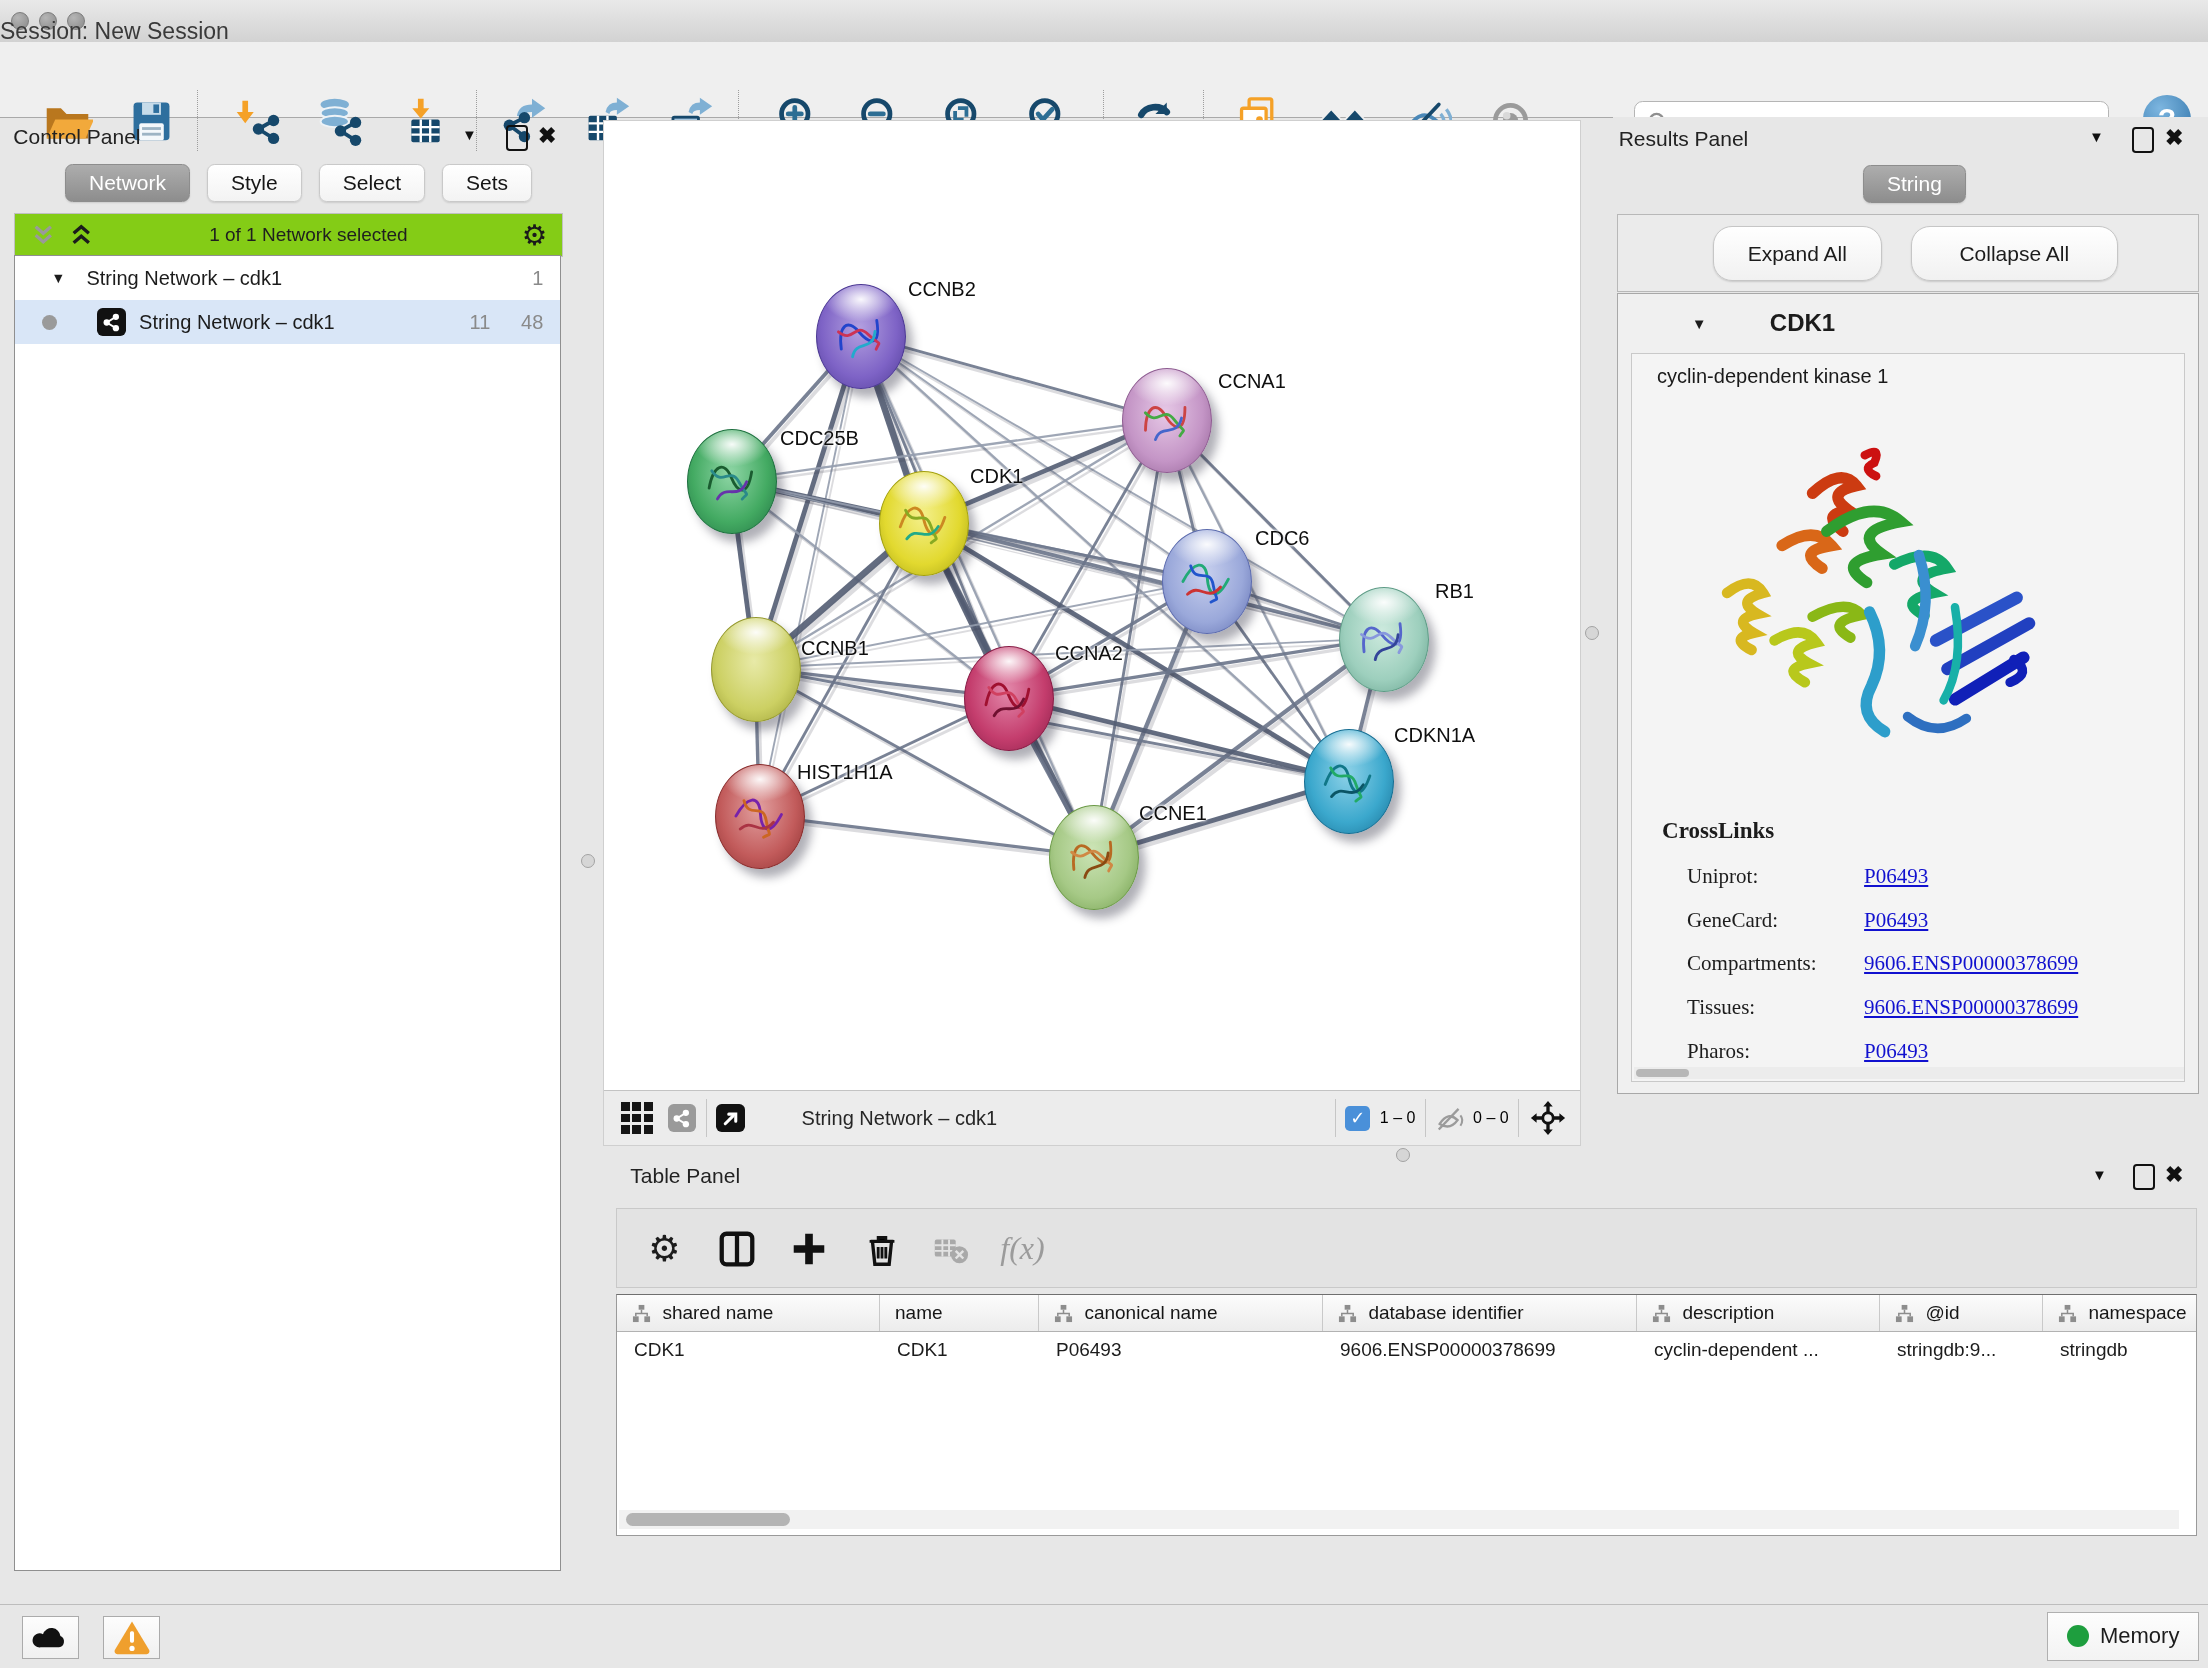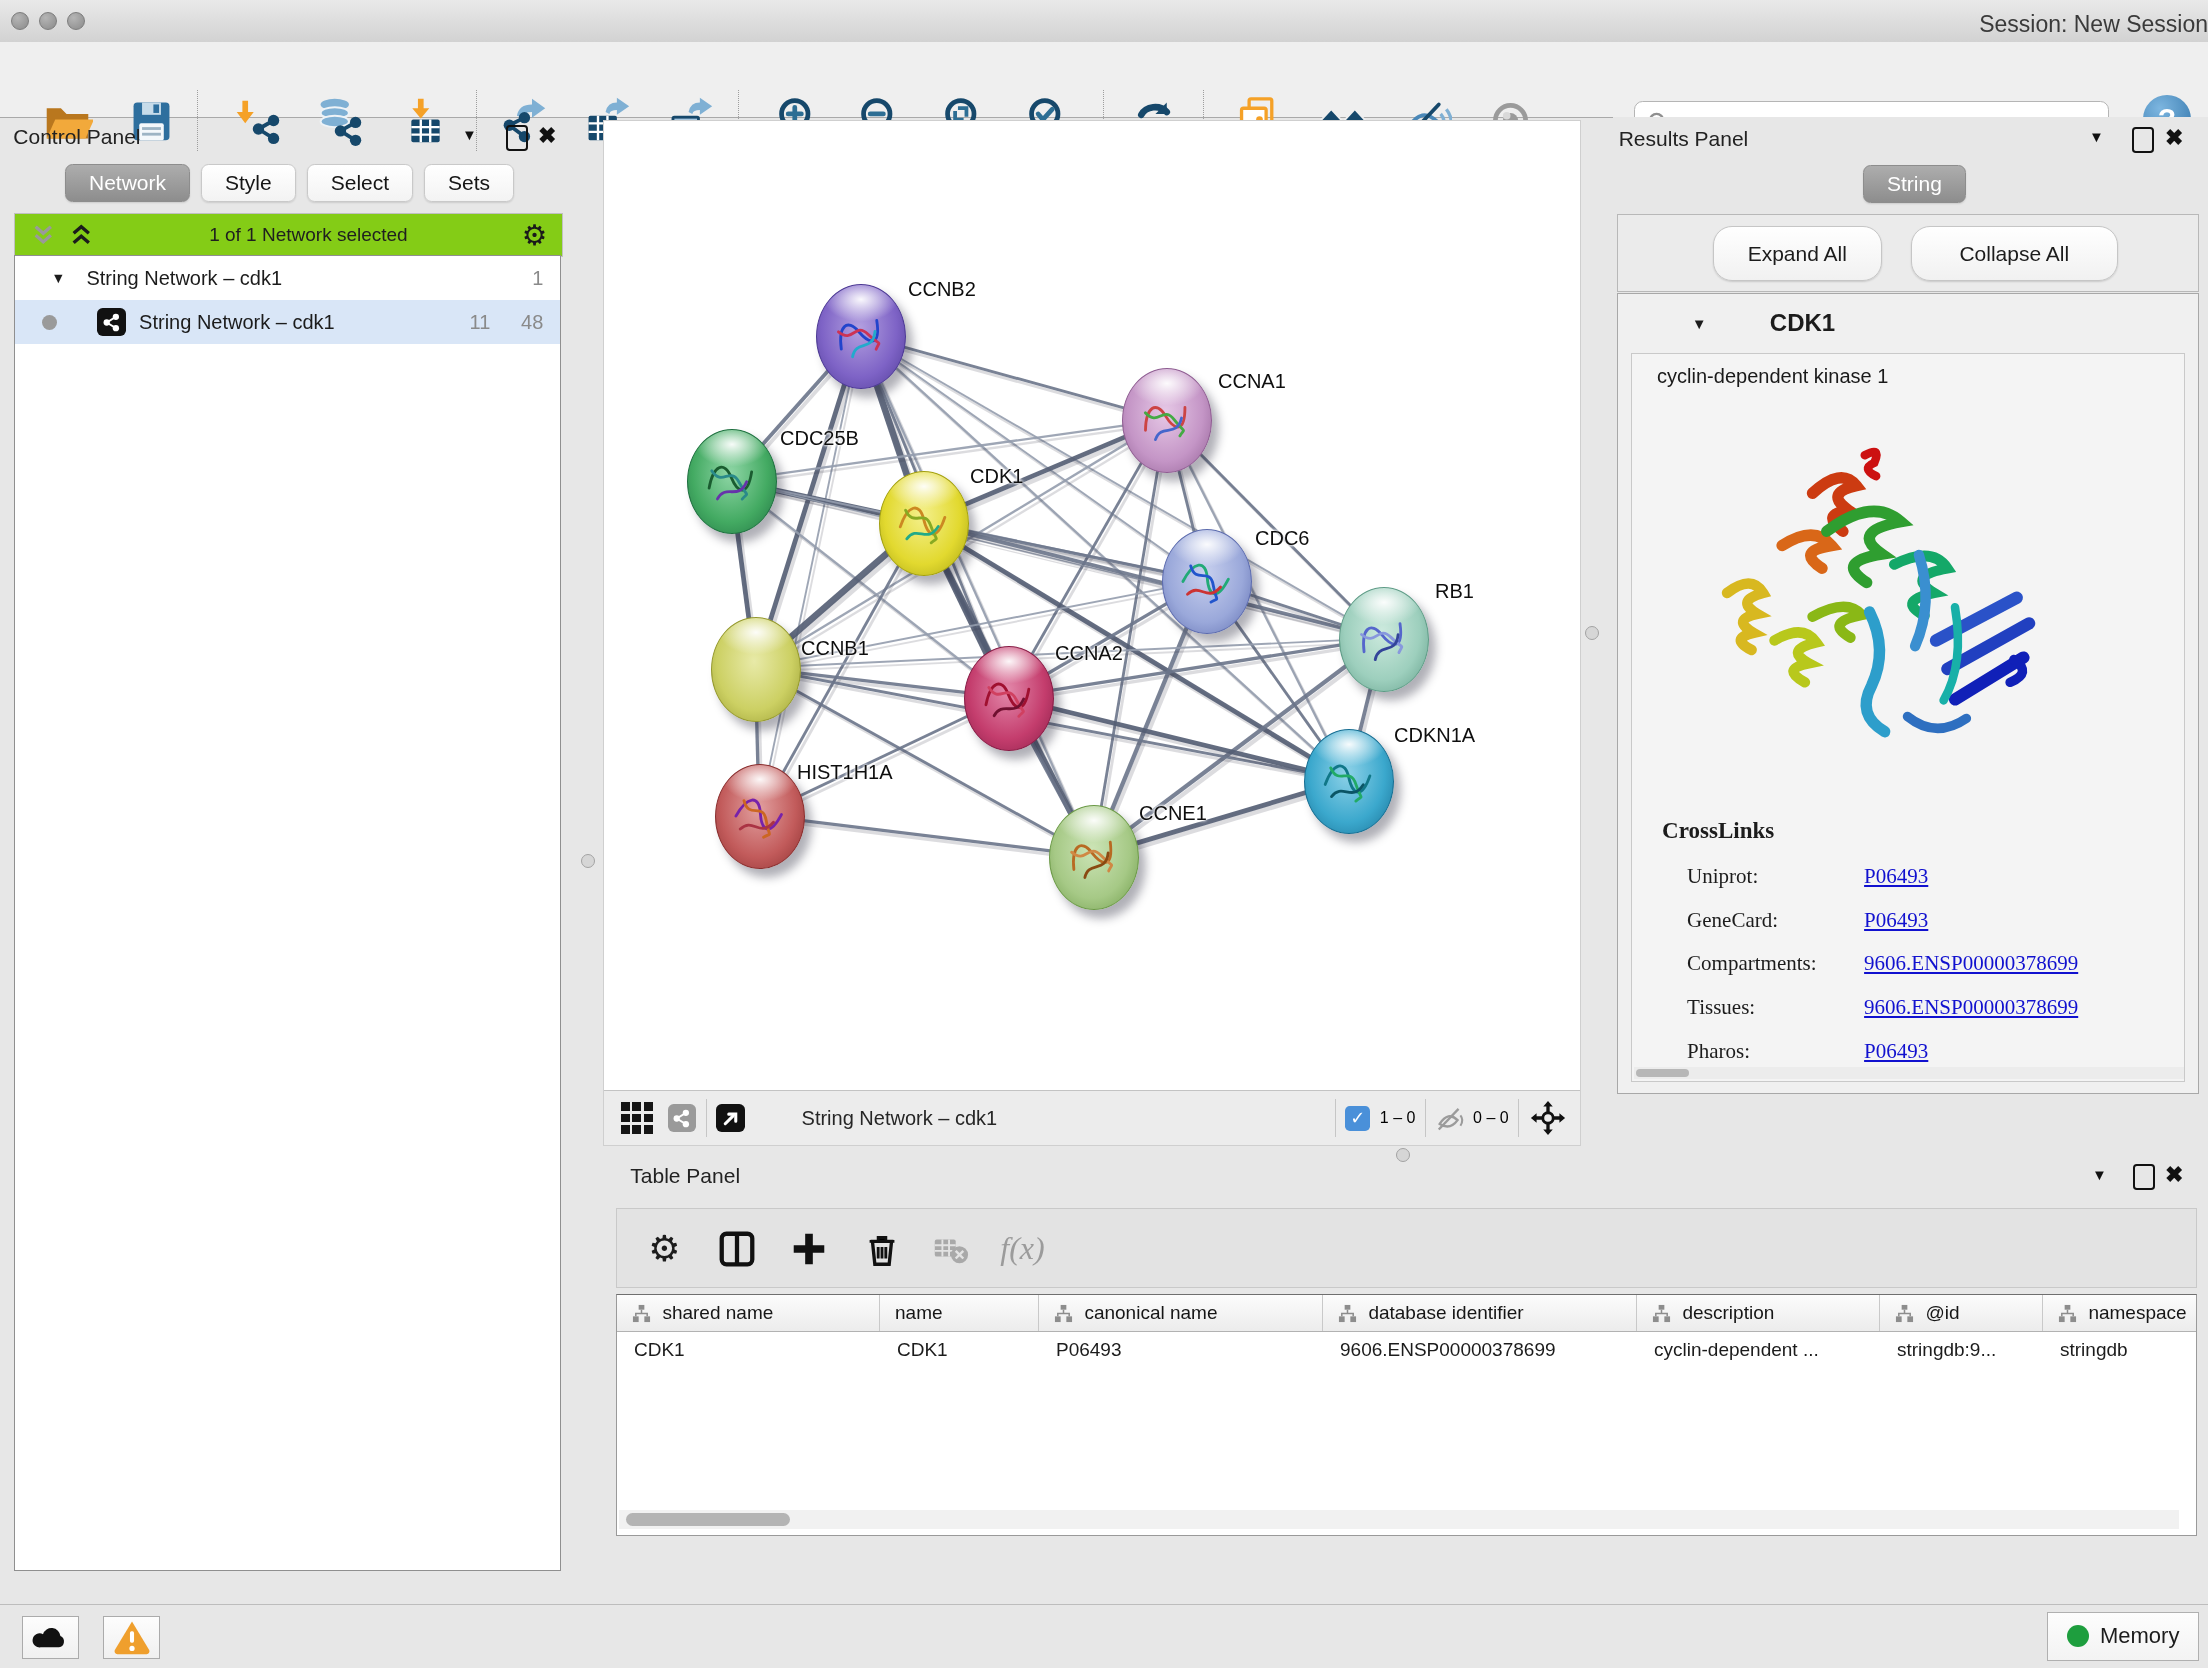--- a/index.html
+++ b/index.html
@@ -3,40 +3,40 @@
 <meta charset="utf-8">
 <style>
   html,body{margin:0;padding:0;background:#cfcfcf;}
   .app{position:relative;width:2208px;height:1668px;background:#e7e7e7;overflow:hidden;
        font-family:"Liberation Sans",sans-serif;color:#1c1c1c;}
   
   .titlebar{position:absolute;left:0;top:0;width:2208px;height:42px;
     background:linear-gradient(#e9e9e9,#d2d2d2);border-bottom:1px solid #9f9f9f;}
   .tl-dot{position:absolute;top:12.4px;width:16px;height:16px;border-radius:50%;
     background:radial-gradient(circle at 35% 30%,#b5b5b5,#8a8a8a);border:1px solid #7c7c7c;}
-  .win-title{position:absolute;left:0;right:0;top:11px;text-align:right;font-size:23px;color:#3a3a3a;}
+  .win-title{position:absolute;left:0;right:0;top:18px;text-align:left;font-size:23px;color:#3a3a3a;}
   
   .toolbar{position:absolute;left:0;top:42px;width:2208px;height:75px;background:#efefef;
     border-bottom:1px solid #a9a9a9;}
   .tbtn{position:absolute;top:52px;width:53px;height:53px;display:flex;align-items:center;justify-content:center;}
   .tsep{position:absolute;top:48px;height:61px;border-left:1.9px dotted #9d9d9d;}
   .searchbox{position:absolute;left:1634px;top:59px;width:473px;height:40px;background:#fff;
     border:1px solid #b5b5b5;border-radius:8.6px;display:flex;align-items:center;}
   .searchbox input{border:0;outline:none;flex:1;font-size:19px;font-family:"Liberation Sans",sans-serif;background:transparent;}
   .helpbtn{position:absolute;left:2143px;top:53px;width:48px;height:48px;border-radius:50%;
     background:radial-gradient(circle at 35% 28%,#7db6e0,#2e72a8);color:#fff;font-size:30px;font-weight:bold;
     display:flex;align-items:center;justify-content:center;}
   
   .phead{position:absolute;font-size:21px;color:#222;}
   .ph-tri{font-size:15px;color:#111;}
   .ph-box{display:inline-block;width:18px;height:22px;border:2.4px solid #111;border-radius:3.8px;vertical-align:middle;}
   .ph-x{font-size:22px;font-weight:bold;color:#111;}
   .hicon{position:absolute;top:0;}
   
-  .seg{display:flex;gap:11px;}
+  .seg{display:flex;gap:17px;}
   .seg-tab{height:36px;padding:0 23px;display:flex;align-items:center;justify-content:center;
     background:linear-gradient(#ffffff,#f3f3f3);border:1px solid #c9c9c9;border-radius:7.6px;
     font-size:21px;color:#151515;box-shadow:0 1px 1.9px rgba(0,0,0,.12);}
   .seg-tab.sel{background:linear-gradient(#adadad,#8d8d8d);color:#fff;border-color:#8d8d8d;}
   
   .cp-title{left:13.3px;top:125px;}
   .cp-tabs{position:absolute;left:65px;top:164px;}
   .netbar{position:absolute;left:14.3px;top:213px;width:547px;height:42px;background:#84cc16;
     border:1px solid #c0c0c0;display:flex;align-items:center;}
   .netbar .txt{flex:1;text-align:center;font-size:19px;color:#1f1f1f;}

